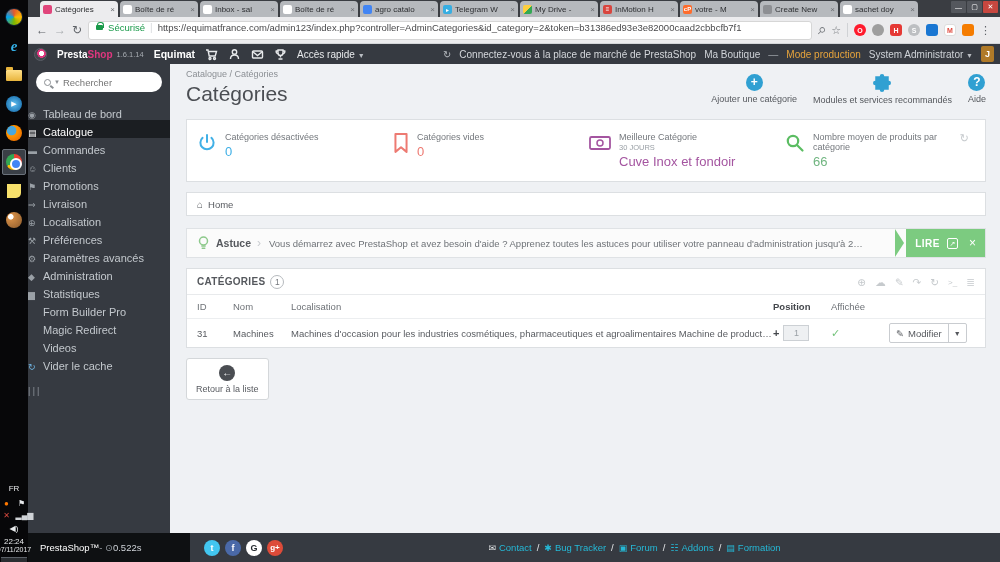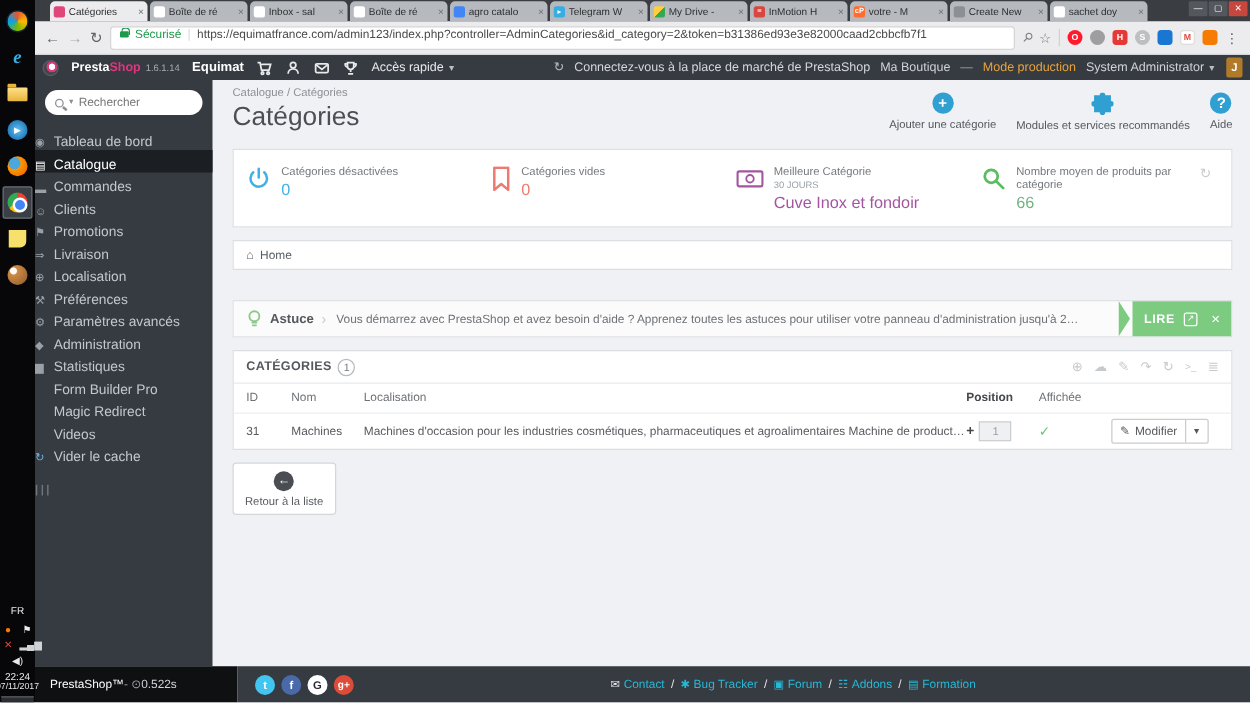--- a/index.html
+++ b/index.html
@@ -104,21 +104,21 @@
   .panel{background:#fff;border:1px solid #dcdfe2}
   .kpis{margin-top:13px;display:flex;padding:12px 10px;gap:6px}
   .kpi{flex:1;display:flex;gap:8px;align-items:flex-start;position:relative}
   .kpi svg{flex:none;margin-top:1px}
   .kpi .kl{font-size:9px;color:#74787d}
   .kpi .ks{font-size:7.5px;color:#9aa0a6;margin-top:1px}
   .kpi .kv{font-size:13px;margin-top:2px}
   .kpi .refresh{position:absolute;right:6px;top:0;color:#c6cacd;font-size:11px}
   .homebar{margin-top:10px;height:24px;display:flex;align-items:center;padding:0 10px;gap:5px;font-size:9.5px;color:#585b60}
   .homebar .hm{font-size:10px;color:#55585d}
-  .tip{margin-top:24px;height:30px;background:#fbfbfb;border:1px solid #dfe2e5;display:flex;align-items:center;padding-left:10px;position:relative}
+  .tip{margin-top:12px;height:30px;background:#fbfbfb;border:1px solid #dfe2e5;display:flex;align-items:center;padding-left:10px;position:relative}
   .bulb{flex:none;margin-right:6px}
   .tip .badge{font-weight:bold;font-size:10.5px;color:#55585d;margin-right:6px}
   .tip .chev{color:#c9ccd0;font-size:12px;margin-right:8px}
   .tip .txt{font-size:9.5px;color:#6e7277;flex:1;padding-right:120px;white-space:nowrap;overflow:hidden;text-overflow:ellipsis}
   .tip-right{position:absolute;right:0;top:0;height:28px;display:flex;align-items:center}
   .tri{width:0;height:0;border-top:14px solid transparent;border-bottom:14px solid transparent;border-left:9px solid #7ccb80;margin-right:2px}
   .lire{height:28px;background:#7ccb80;display:flex;align-items:center;gap:7px;padding:0 9px;color:#fff}
   .lire .lt{font-weight:bold;font-size:10px;letter-spacing:.5px}
   .lire .extb{width:11px;height:11px;border:1px solid #fff;border-radius:2px;font-size:7px;line-height:9px;text-align:center}
   .lire .cl{font-size:12px;margin-left:4px}

